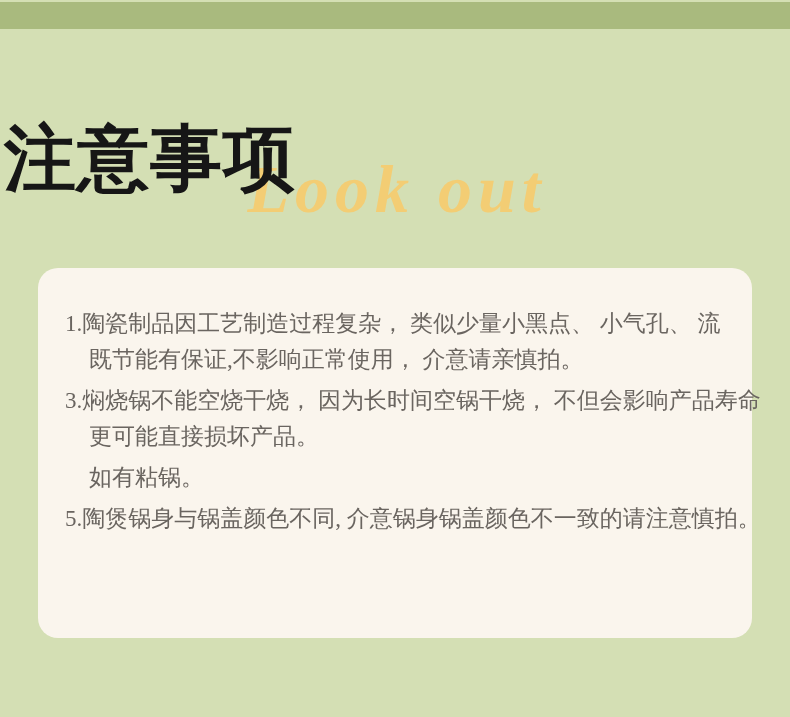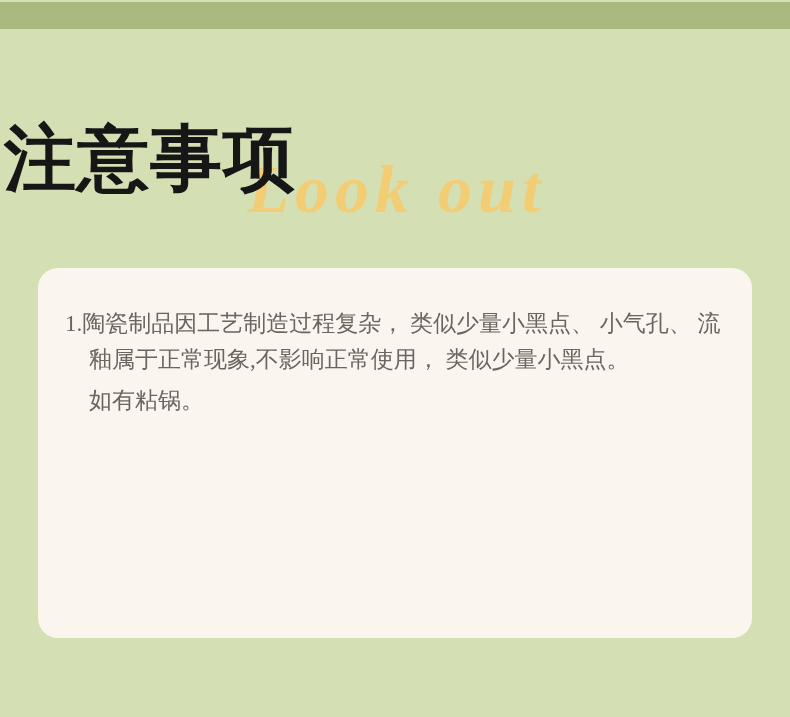--- a/index.html
+++ b/index.html
@@ -76,24 +76,31 @@
 
   <div class="header">
     <div class="script">Look out</div>
     <h1 class="title">注意事项</h1>
   </div>
 
   <section class="card">
 
     <div class="note">
       <div class="line">1.陶瓷制品因工艺制造过程复杂， 类似少量小黑点、 小气孔、 流</div>
-      <div class="line cont">釉属于正常现象,不影响正常使用， 类似少量小黑点。</div>
+      <div class="line cont">既节能有保证,不影响正常使用， 介意请亲慎拍。</div>
     </div>
 
 
+    <div class="note">
+      <div class="line">3.焖烧锅不能空烧干烧， 因为长时间空锅干烧， 不但会影响产品寿命</div>
+      <div class="line cont">更可能直接损坏产品。</div>
+    </div>
 
     <div class="note">
       <div class="line cont">如有粘锅。</div>
     </div>
 
+    <div class="note">
+      <div class="line">5.陶煲锅身与锅盖颜色不同, 介意锅身锅盖颜色不一致的请注意慎拍。</div>
+    </div>
 
   </section>
 </div>
 
 </body></html>

